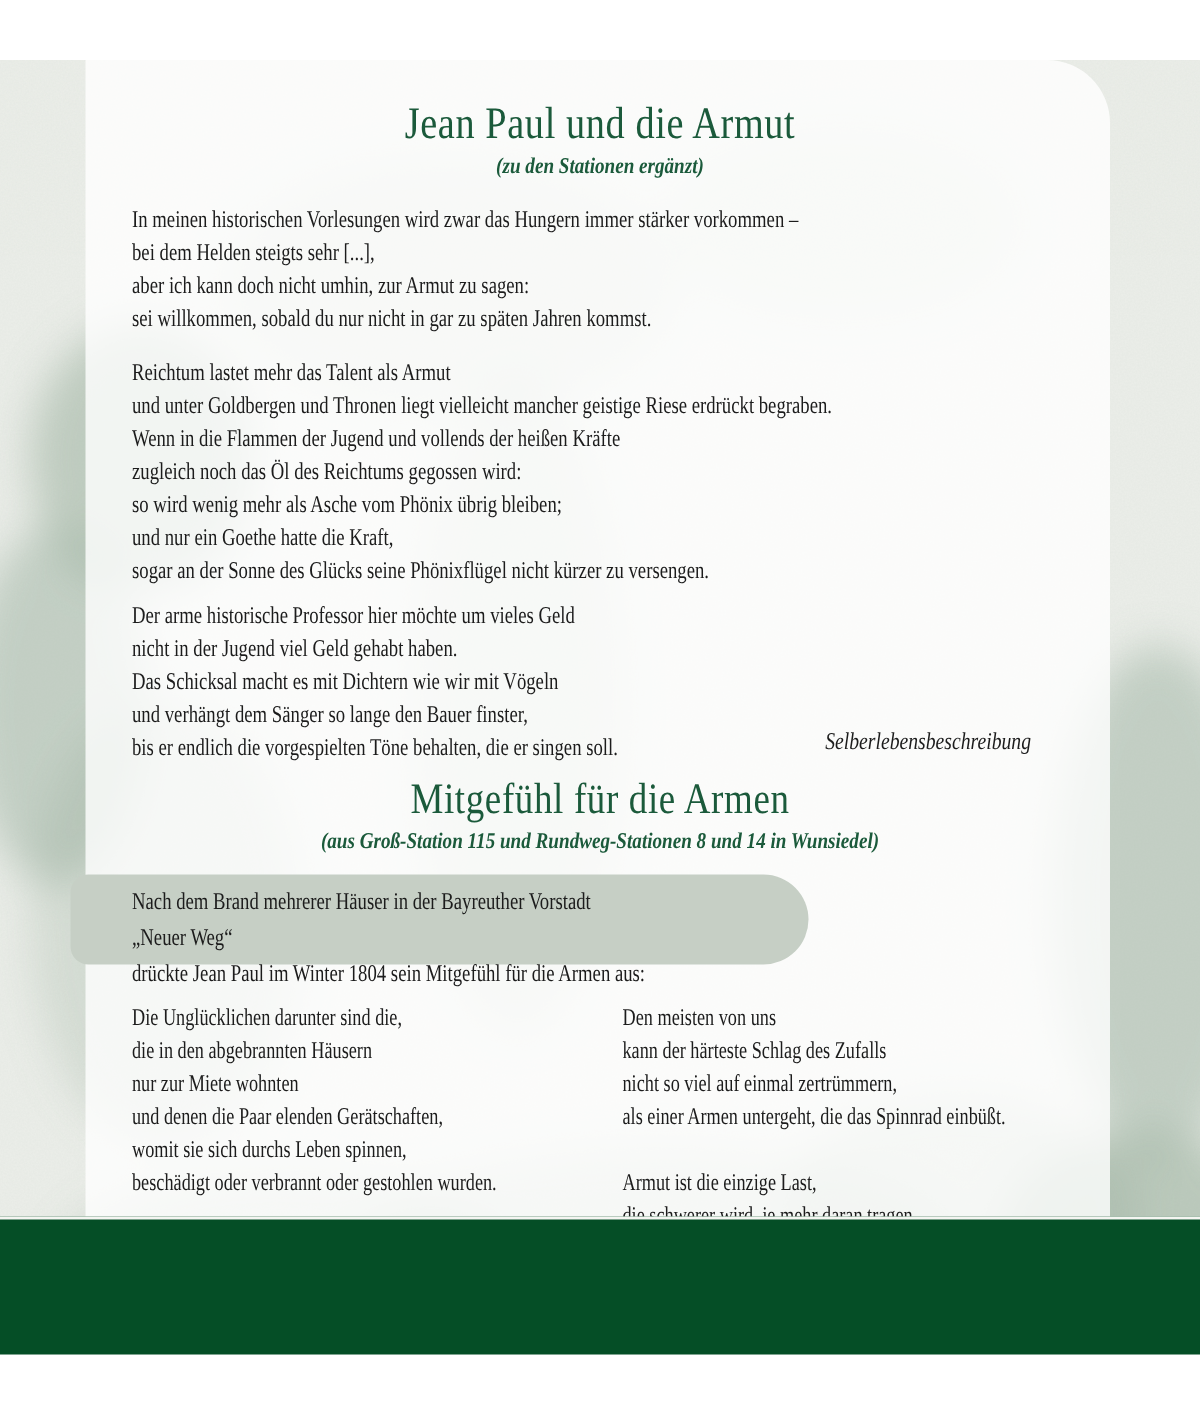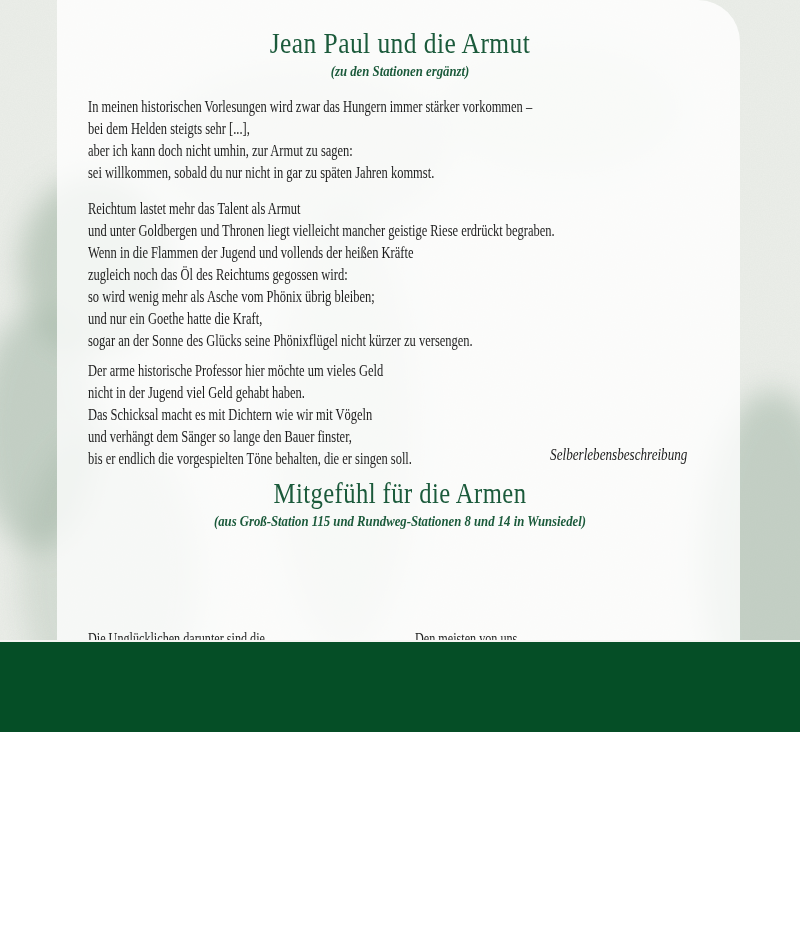--- a/index.html
+++ b/index.html
@@ -4,23 +4,24 @@
 <style>
   :root{
     --heading_green:#1b5a3b;
     --footer_green:#054e26;
     --box_bg:#c6cfc5;
     --text_black:#1c1c1c;
     --page_bg:#eceee9;
   }
   html,body{margin:0;padding:0;background:#ffffff;}
   .page{
-    position:relative;width:800px;height:732px;overflow:hidden;
+    position:relative;width:800px;height:863px;overflow:hidden;
     background:var(--page_bg);
     font-family:"Liberation Serif","DejaVu Serif",serif;
+    margin-top:40px;
   }
   .bg{position:absolute;left:0;top:0;z-index:0;}
   .panel{
     position:absolute;left:57px;top:0;width:683px;height:852px;
     background:rgba(255,255,255,0.80);
     border-top-right-radius:42px;
     z-index:1;
   }
   .content{position:absolute;left:0;top:0;width:800px;height:852px;z-index:2;color:var(--text_black);}
   .h1{
@@ -133,20 +134,24 @@
 nicht in der Jugend viel Geld gehabt haben.
 Das Schicksal macht es mit Dichtern wie wir mit Vögeln
 und verhängt dem Sänger so lange den Bauer finster,
 bis er endlich die vorgespielten Töne behalten, die er singen soll.</div>
 
     <div class="attribution">Selberlebensbeschreibung</div>
 
     <div class="h2">Mitgefühl für die Armen</div>
     <div class="hsub sub2">(aus Groß-Station 115 und Rundweg-Stationen 8 und 14 in Wunsiedel)</div>
 
+    <div class="intro-box">
+      <div class="intro-box-text">Nach dem Brand mehrerer Häuser in der Bayreuther Vorstadt „Neuer Weg“
+drückte Jean Paul im Winter 1804 sein Mitgefühl für die Armen aus:</div>
+    </div>
 
     <div class="cols">
       <div class="col col-left">Die Unglücklichen darunter sind die,
 die in den abgebrannten Häusern
 nur zur Miete wohnten
 und denen die Paar elenden Gerätschaften,
 womit sie sich durchs Leben spinnen,
 beschädigt oder verbrannt oder gestohlen wurden.
 
 Es ist fürchterlich,

